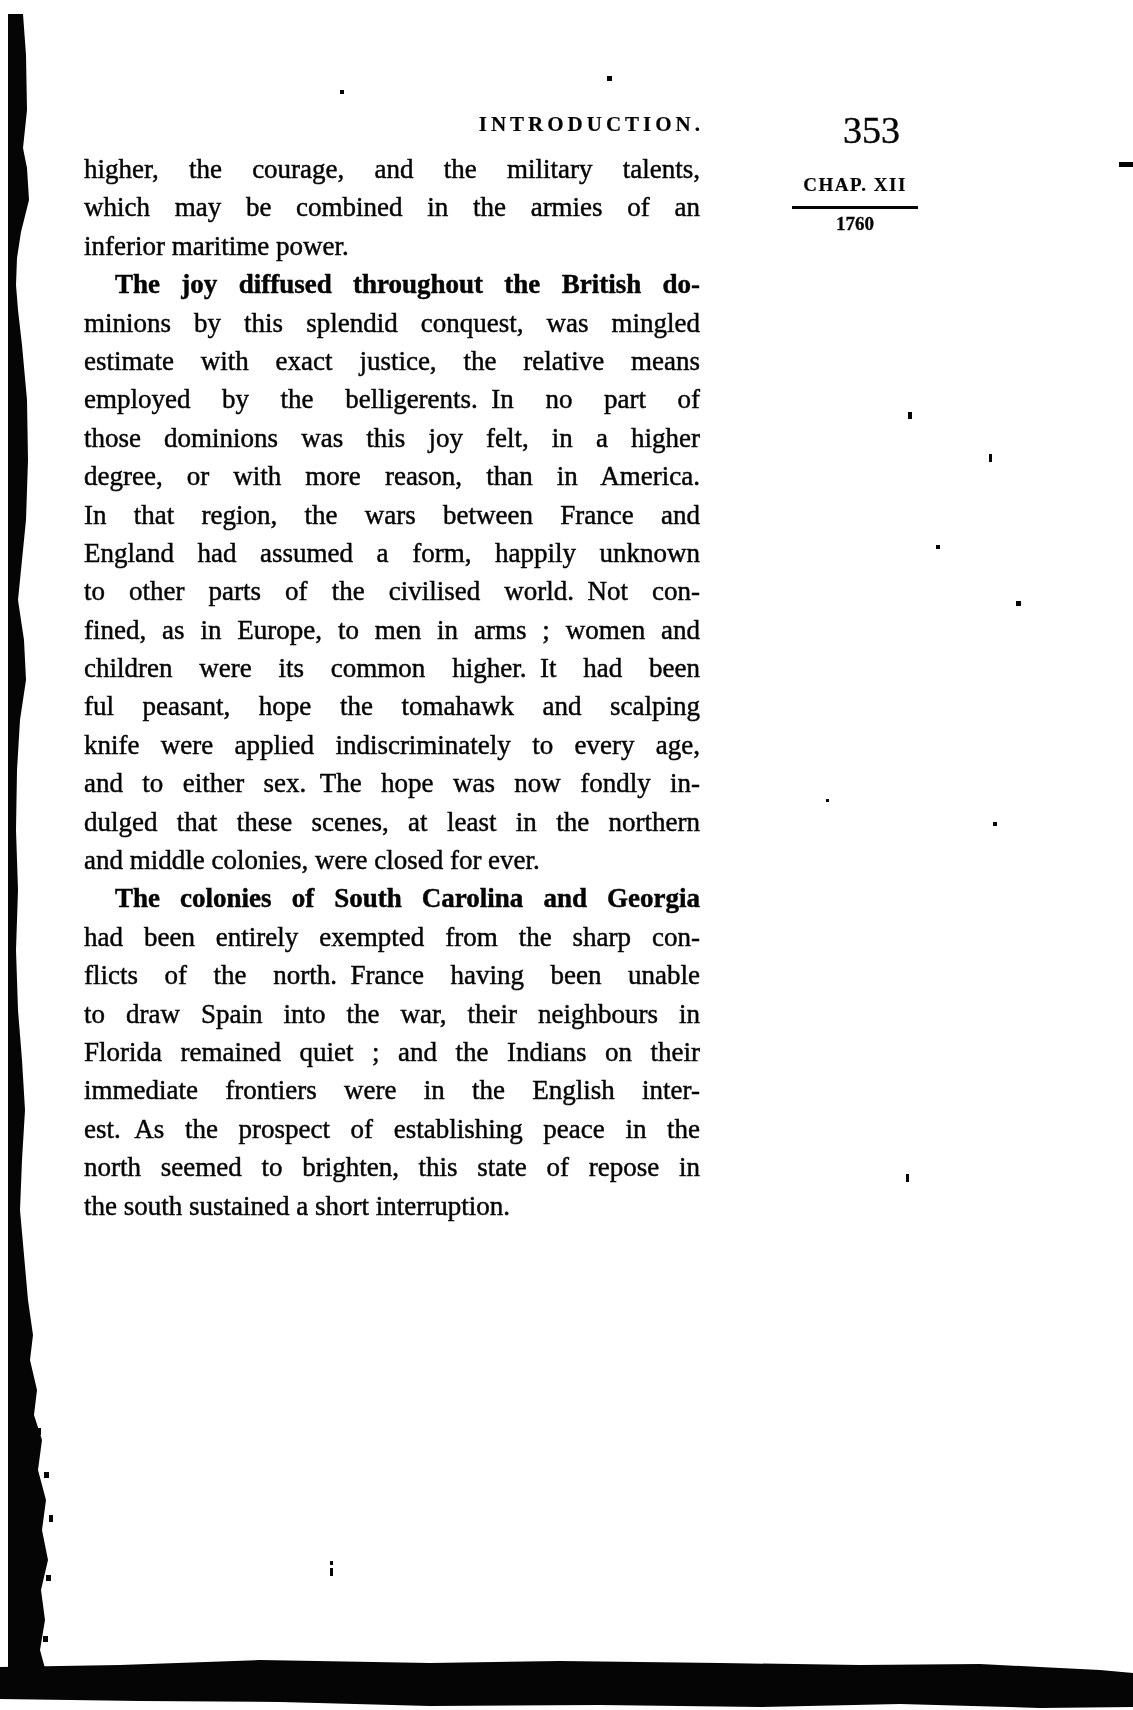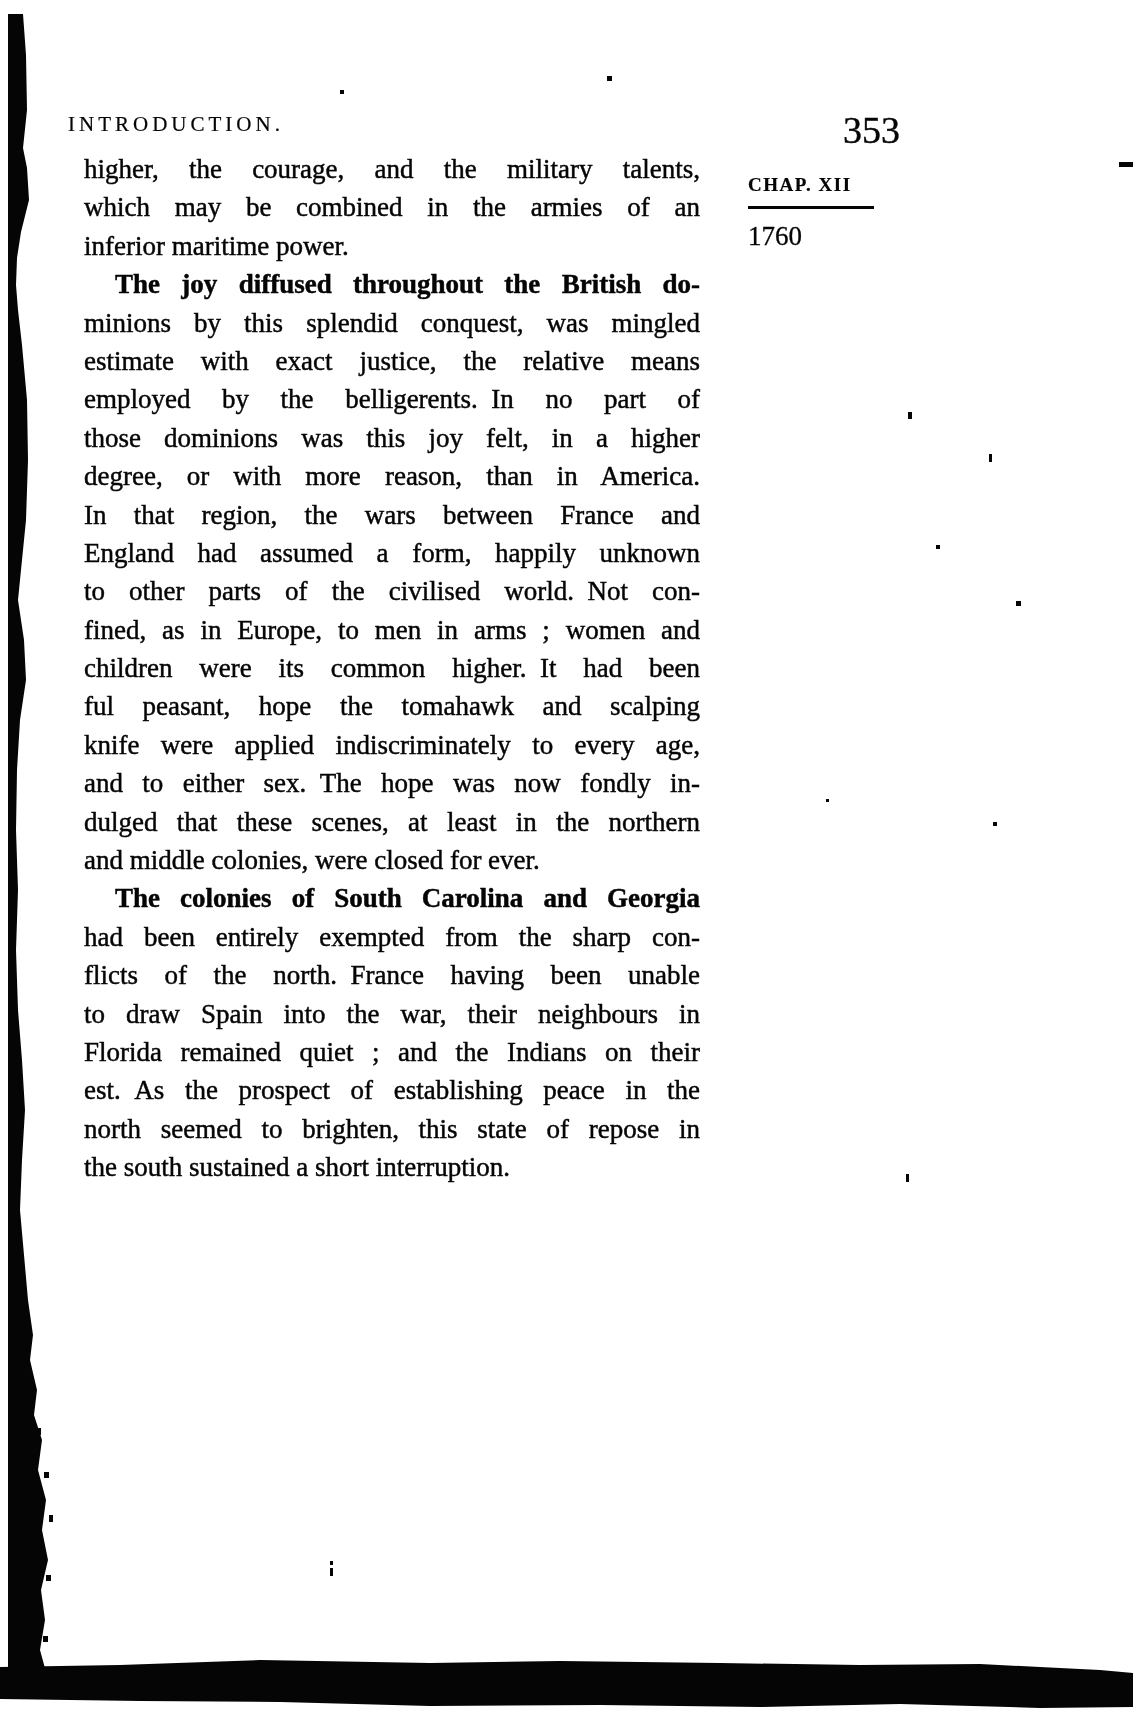--- a/index.html
+++ b/index.html
@@ -23,62 +23,63 @@
     z-index: 3;
     pointer-events: none;
   }
   .speck {
     position: absolute;
     background: #050505;
     z-index: 3;
   }
   .running-head {
     position: absolute;
-    left: 68px;
+    left: 88px;
     top: 112px;
     width: 616px;
-    text-align: left;
+    text-align: right;
     font-size: 21px;
-    font-weight: normal;
+    font-weight: bold;
     letter-spacing: 4px;
     -webkit-text-stroke: 0.2px currentColor;
     z-index: 2;
   }
   .page-number {
     position: absolute;
     left: 790px;
     top: 108px;
     width: 110px;
     text-align: right;
     font-size: 38px;
     -webkit-text-stroke: 0.4px currentColor;
     z-index: 2;
   }
   .margin-note {
     position: absolute;
-    left: 748px;
+    left: 792px;
     top: 174px;
     width: 126px;
-    text-align: left;
+    text-align: center;
     z-index: 2;
   }
   .margin-note .chapter {
     font-size: 19px;
     font-weight: bold;
     letter-spacing: 1.5px;
     -webkit-text-stroke: 0.2px currentColor;
   }
   .margin-note .rule {
     margin-top: 10px;
     height: 3px;
     background: #050505;
   }
   .margin-note .year {
-    margin-top: 12px;
-    font-size: 27px;
+    margin-top: 4px;
+    font-size: 19px;
+    font-weight: bold;
     -webkit-text-stroke: 0.3px currentColor;
   }
   .text-block {
     position: absolute;
     left: 84px;
     top: 150px;
     width: 616px;
     font-size: 27px;
     line-height: 38.4px;
     -webkit-text-stroke: 0.45px currentColor;
@@ -168,19 +169,20 @@
       <span class="line">dulged that these scenes, at least in the northern</span>
       <span class="line para-end">and middle colonies, were closed for ever.</span>
     </div>
 
     <div class="paragraph">
       <span class="line para-start">The colonies of South Carolina and Georgia</span>
       <span class="line">had been entirely exempted from the sharp con-</span>
       <span class="line">flicts of the north. France having been unable</span>
       <span class="line">to draw Spain into the war, their neighbours in</span>
       <span class="line">Florida remained quiet ; and the Indians on their</span>
+      <span class="line">immediate frontiers were in the English inter-</span>
       <span class="line">est. As the prospect of establishing peace in the</span>
       <span class="line">north seemed to brighten, this state of repose in</span>
       <span class="line para-end">the south sustained a short interruption.</span>
     </div>
 
   </div>
 </div>
 
 </body></html>

